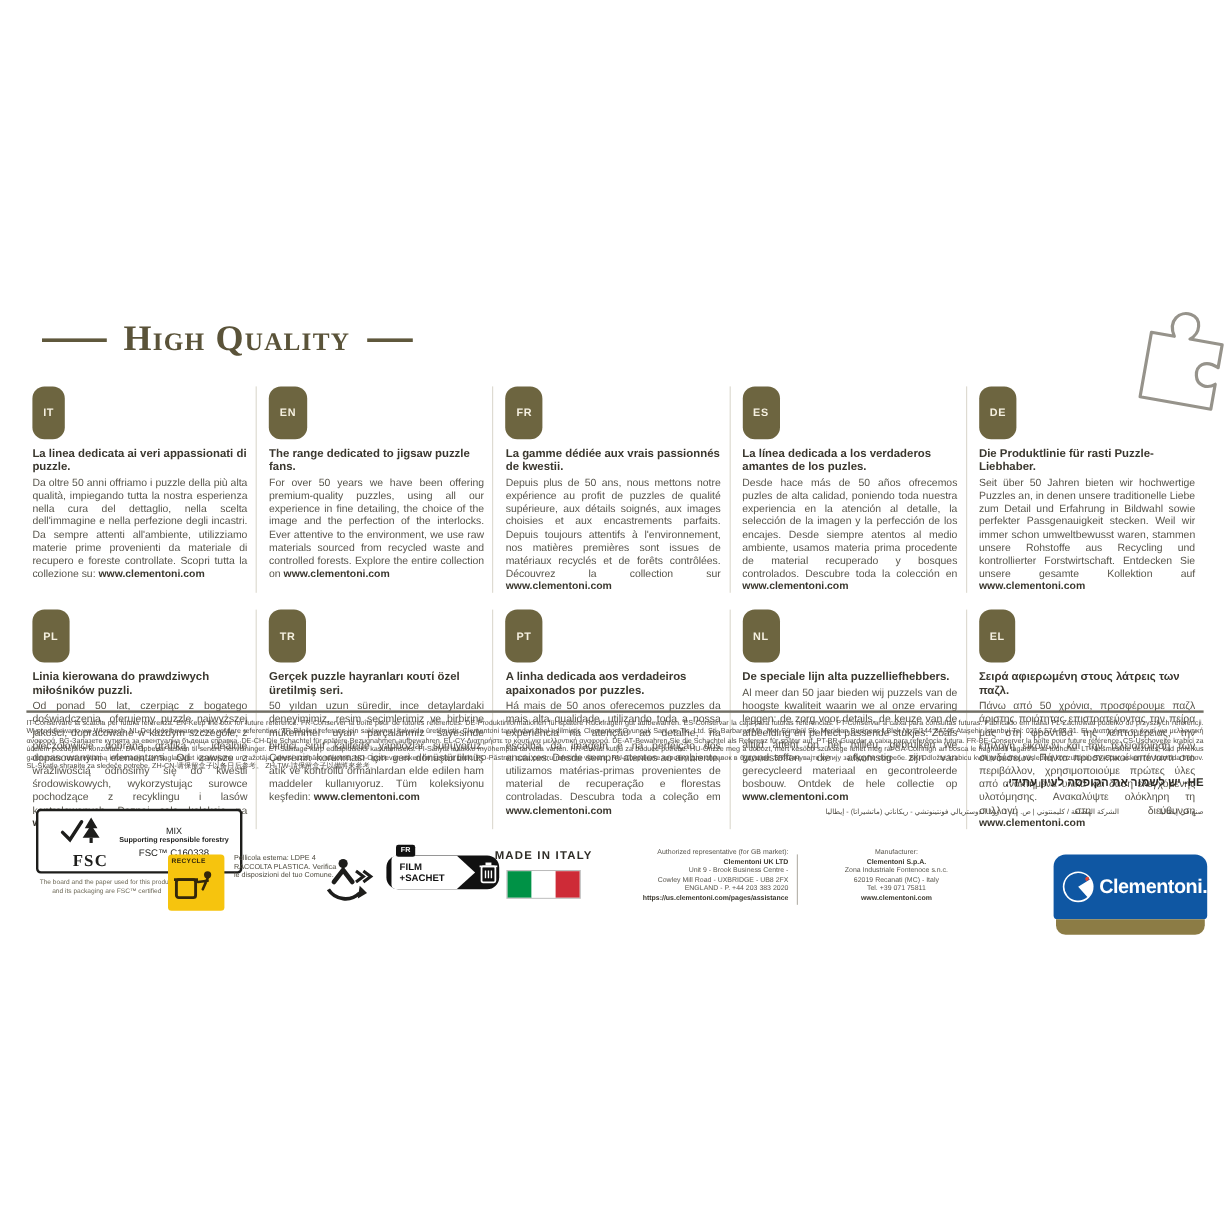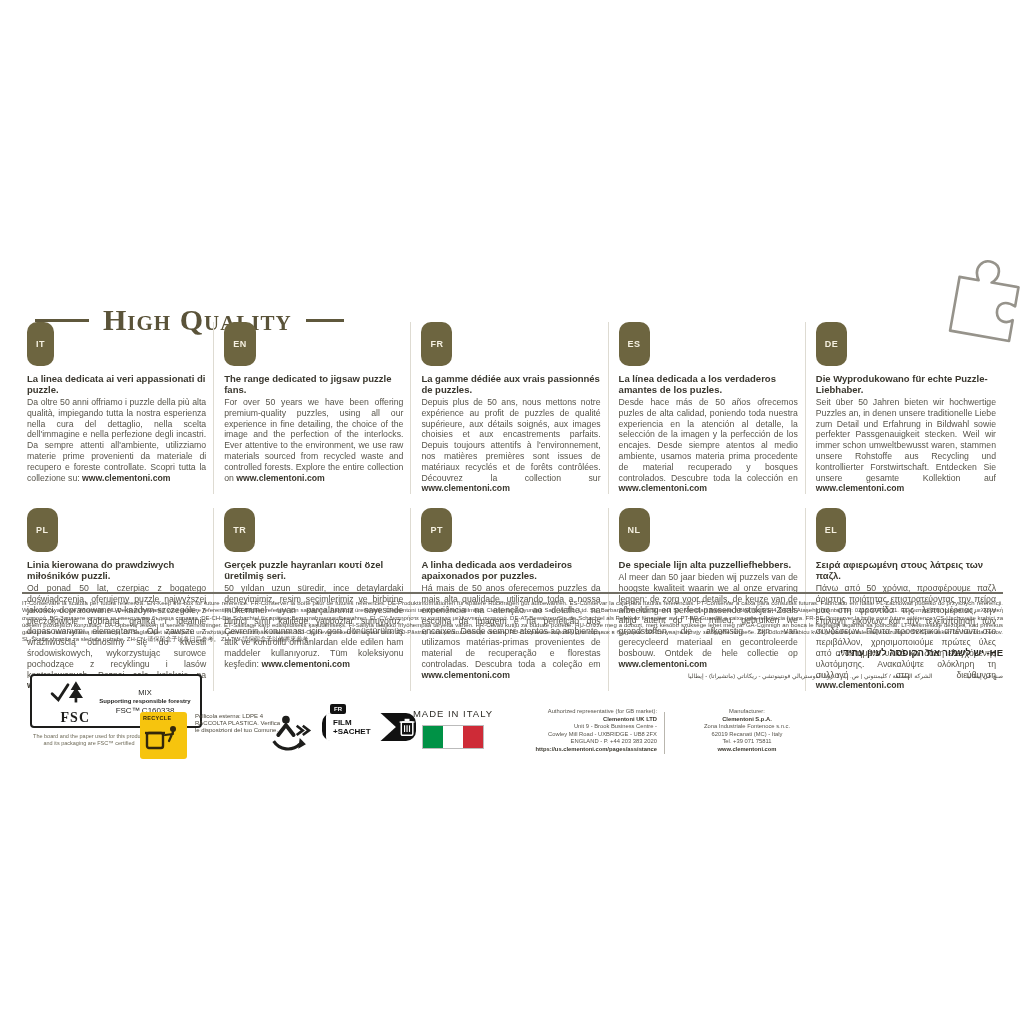--- a/index.html
+++ b/index.html
@@ -1,20 +1,20 @@
 <!DOCTYPE html>
 <html><head>
 <meta charset="utf-8">
 <style>
   html,body{margin:0;padding:0;background:#fff;}
   body{width:1024px;height:1024px;position:relative;overflow:hidden;
        font-family:"Liberation Sans",sans-serif;color:#4f4c42;}
 
   
-  .title-row{position:absolute;left:35px;top:266px;width:478px;display:flex;align-items:center;gap:14px;margin-top:37px;}
+  .title-row{position:absolute;left:35px;top:266px;width:478px;display:flex;align-items:center;gap:14px;}
   .dash{height:3px;background:#5f583c;}
   .dash.l{width:54px;} .dash.r{width:38px;flex:0 0 auto;}
   .t1{font-family:"Liberation Serif",serif;font-variant:small-caps;font-size:30px;
       color:#5a5339;letter-spacing:1px;white-space:nowrap;font-weight:600;}
   .t2{font-family:"Liberation Serif",serif;font-size:20px;color:#6b6345;
       letter-spacing:5px;white-space:nowrap;font-weight:500;padding-top:3px;}
 
   
   .puzzle{position:absolute;right:-10px;top:254px;width:92px;height:88px;}
 
@@ -64,21 +64,21 @@
   .film{position:absolute;left:300px;top:32px;width:94px;height:56px;}
   .fr-tab{position:absolute;left:8px;top:0;background:#111;color:#fff;font-size:6px;font-weight:bold;
           padding:2px 4px;border-radius:2px;z-index:2;}
   .film-body{position:absolute;left:0;top:9px;width:94px;height:28px;background:#111;border-radius:10px;
              display:flex;align-items:center;}
   .film-arrow{margin-left:4px;background:#fff;color:#111;font-size:8px;font-weight:bold;line-height:9px;
               padding:5px 10px 5px 7px;clip-path:polygon(0 0,78% 0,100% 50%,78% 100%,0 100%);border-radius:4px;}
   .film-bin{margin-left:2px;}
 
   .madein{position:absolute;left:388px;top:36px;width:86px;text-align:center;}
-  .madein .milab{font-size:9.5px;font-weight:normal;letter-spacing:1px;color:#2e2c26;}
+  .madein .milab{font-size:9.5px;font-weight:bold;letter-spacing:1px;color:#2e2c26;}
   .flag{margin:6px auto 0;width:62px;height:24px;display:flex;border:1px solid #bbb;}
   .flag div{flex:1;}
   .fg{background:#009246;} .fw{background:#fff;} .fr{background:#ce2b37;}
 
   .auth{position:absolute;left:470px;top:36px;width:165px;text-align:right;
         font-size:5.8px;line-height:7.6px;color:#56534b;}
   .auth .b{font-weight:bold;color:#3a372e;}
   .vdiv{position:absolute;left:642px;top:40px;width:1px;height:42px;background:#b9b6ae;}
   .manu{position:absolute;left:650px;top:36px;width:150px;text-align:center;
         font-size:5.8px;line-height:7.6px;color:#56534b;}
@@ -116,33 +116,33 @@
        <b>www.clementoni.com</b></p>
   </div>
   <div class="cell sep">
     <span class="badge">EN</span>
     <h3>The range dedicated to jigsaw puzzle fans.</h3>
     <p><span>For over 50 years we have been offering premium-quality puzzles, using all our experience in fine detailing, the choice of the image and the perfection of the interlocks. Ever attentive to the environment, we use raw materials sourced from recycled waste and controlled forests. Explore the entire collection on</span>
        <b>www.clementoni.com</b></p>
   </div>
   <div class="cell sep">
     <span class="badge">FR</span>
-    <h3>La gamme dédiée aux vrais passionnés de puzzles.</h3>
+    <h3>La gamme dédiée aux vrais passionnés de kwestii.</h3>
     <p><span>Depuis plus de 50 ans, nous mettons notre expérience au profit de puzzles de qualité supérieure, aux détails soignés, aux images choisies et aux encastrements parfaits. Depuis toujours attentifs à l'environnement, nos matières premières sont issues de matériaux recyclés et de forêts contrôlées. Découvrez la collection sur</span>
        <b>www.clementoni.com</b></p>
   </div>
   <div class="cell sep">
     <span class="badge">ES</span>
     <h3>La línea dedicada a los verdaderos amantes de los puzles.</h3>
     <p><span>Desde hace más de 50 años ofrecemos puzles de alta calidad, poniendo toda nuestra experiencia en la atención al detalle, la selección de la imagen y la perfección de los encajes. Desde siempre atentos al medio ambiente, usamos materia prima procedente de material recuperado y bosques controlados. Descubre toda la colección en</span>
        <b>www.clementoni.com</b></p>
   </div>
   <div class="cell">
     <span class="badge">DE</span>
-    <h3>Die Wyprodukowano für echte Puzzle- Liebhaber.</h3>
+    <h3>Die Produktlinie für rasti Puzzle- Liebhaber.</h3>
     <p><span>Seit über 50 Jahren bieten wir hochwertige Puzzles an, in denen unsere traditionelle Liebe zum Detail und Erfahrung in Bildwahl sowie perfekter Passgenauigkeit stecken. Weil wir immer schon umweltbewusst waren, stammen unsere Rohstoffe aus Recycling und kontrollierter Forstwirtschaft. Entdecken Sie unsere gesamte Kollektion auf</span>
        <b>www.clementoni.com</b></p>
   </div>
 
   <div class="cell sep">
     <span class="badge">PL</span>
     <h3>Linia kierowana do prawdziwych miłośników puzzli.</h3>
     <p><span>Od ponad 50 lat, czerpiąc z bogatego doświadczenia, oferujemy puzzle najwyższej jakości, dopracowane w każdym szczególe, z pieczołowicie dobraną grafiką i idealnie dopasowanymi elementami. Od zawsze z wrażliwością odnosimy się do kwestii środowiskowych, wykorzystując surowce pochodzące z recyklingu i lasów kontrolowanych. Poznaj całą kolekcję na</span>
        <b>www.clementoni.com</b></p>
   </div>
@@ -260,13 +260,24 @@
 
   <div class="manu">
     <div>Manufacturer:</div>
     <div class="b">Clementoni S.p.A.</div>
     <div>Zona Industriale Fontenoce s.n.c.</div>
     <div>62019 Recanati (MC) - Italy</div>
     <div>Tel. +39 071 75811</div>
     <div class="b">www.clementoni.com</div>
   </div>
 
+  <div class="clem">
+    <div class="clem-top">
+      <svg viewBox="0 0 40 40" width="34" height="34">
+        <circle cx="20" cy="20" r="19" fill="#fff"></circle>
+        <path d="M20,20 L33,9 A17,17 0 1 0 33,31 Z" fill="#0f57a3" transform="rotate(8 20 20)"></path>
+        <path d="M30,8 q4,-2 3,3 q-2,3 -4,1 q-1,-3 1,-4" fill="#e8432e"></path>
+      </svg>
+      <span class="clem-text">Clementoni.</span>
+    </div>
+    <div class="clem-gold"></div>
+  </div>
 </div>
 
 </body></html>

